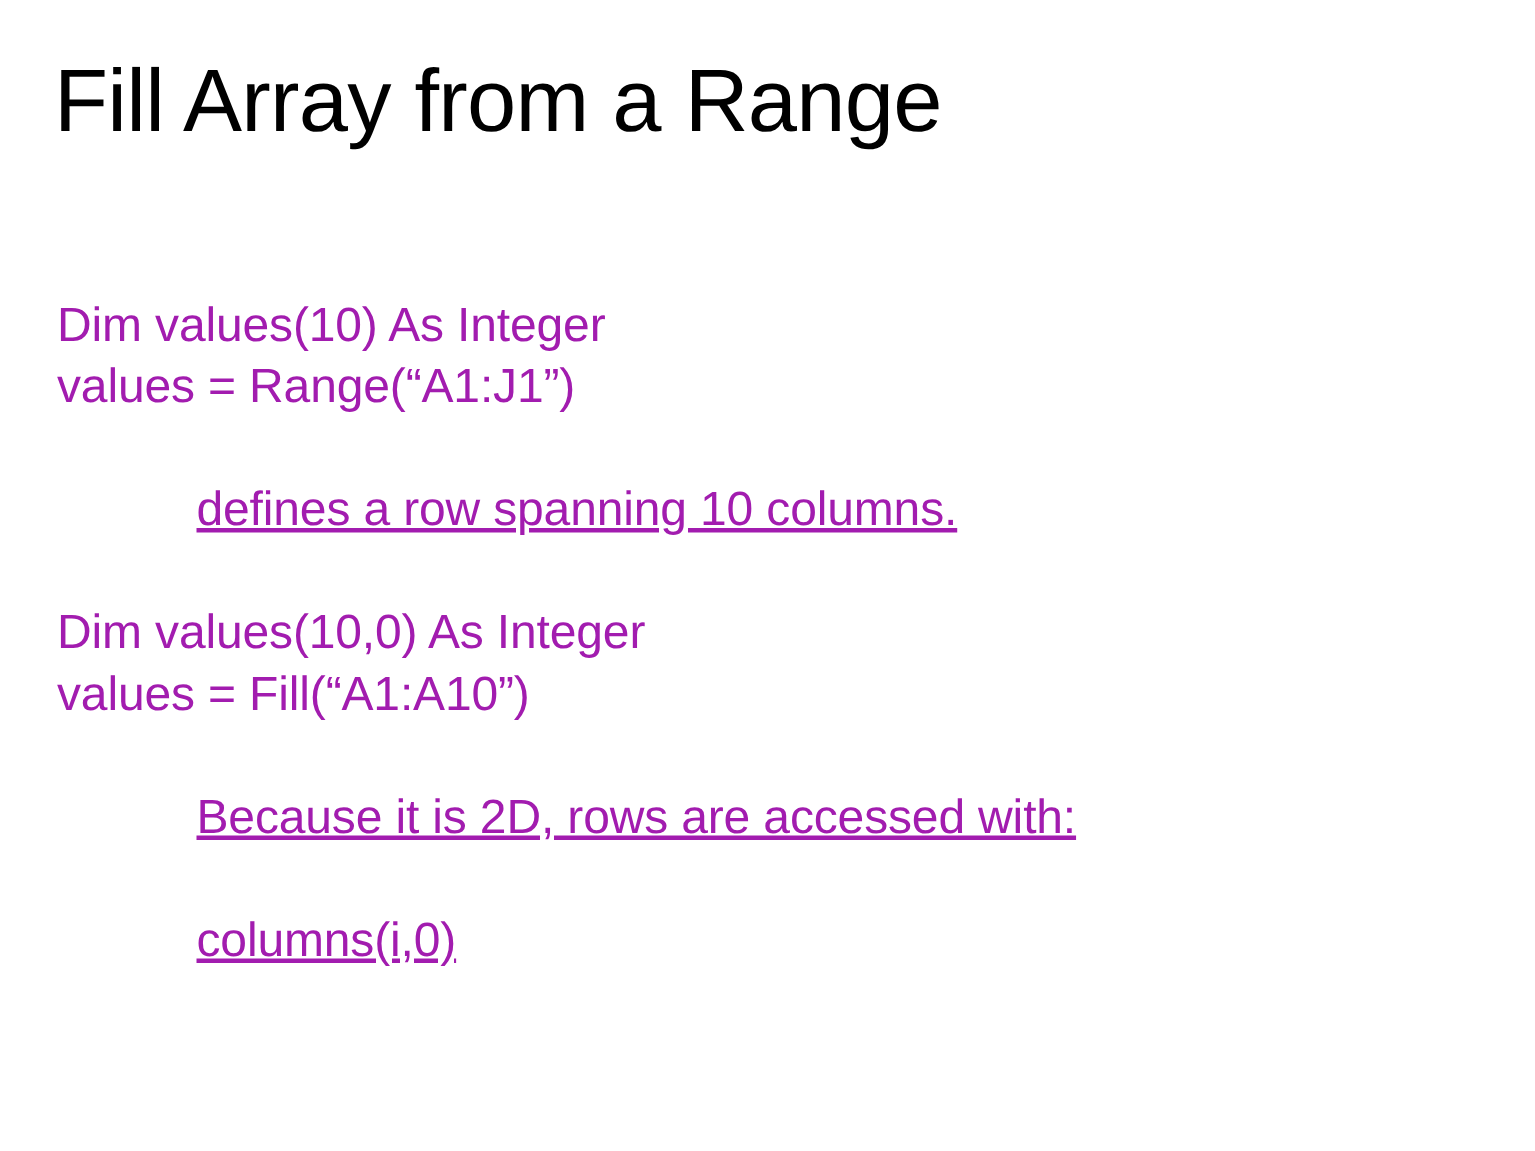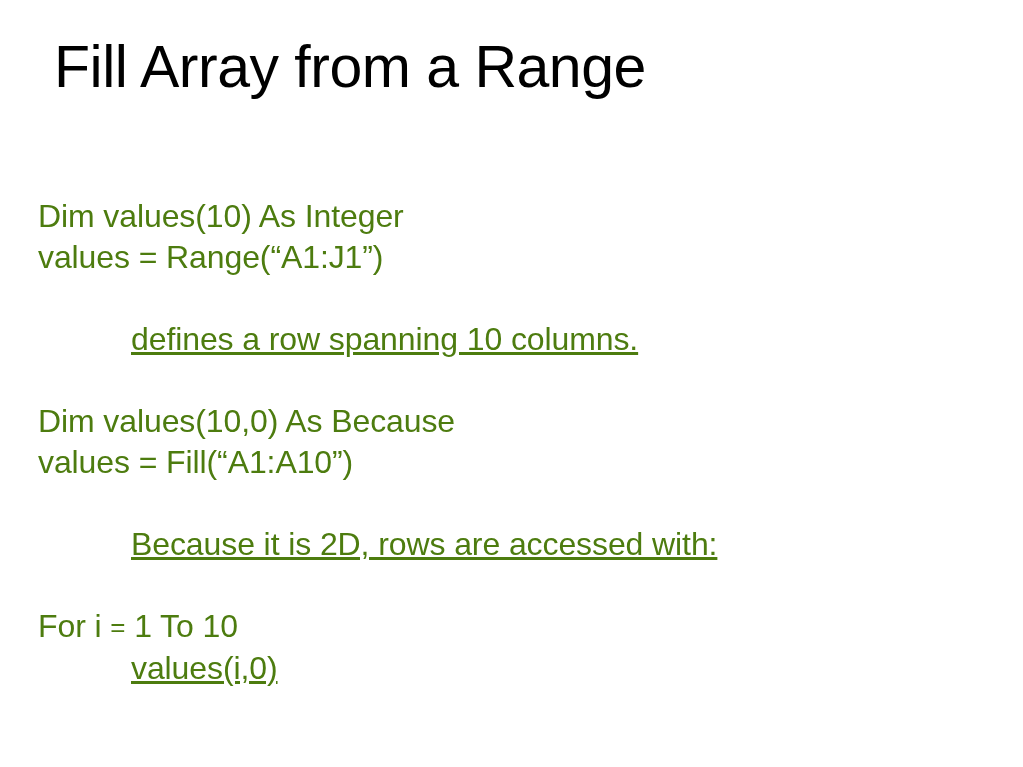--- a/index.html
+++ b/index.html
@@ -18,21 +18,21 @@
   .slide {
     position: relative;
     width: 1023px;
     height: 767px;
     background: #ffffff;
   }
 
   
   .slide-title {
     position: absolute;
-    left: 54px;
+    left: 36px;
     top: 38px;
     width: 940px;
     font-size: 59px;
     line-height: 1.0;
     font-weight: 400;
     letter-spacing: -0.5px;
     color: #000000;
     white-space: nowrap;
   }
 
@@ -41,21 +41,21 @@
     position: absolute;
     left: 38px;
     top: 196px;
     width: 950px;
   }
 
   .code-line {
     font-size: 32px;
     line-height: 41px;
     font-weight: 400;
-    color: #4d7c0f;
+    color: #a21caf;
     white-space: pre;
     letter-spacing: -0.1px;
   }
 
   .code-line.indent {
     padding-left: 93px;
     text-decoration: underline;
   }
 
   
@@ -81,30 +81,29 @@
     <div class="code-line">Dim values(10) As Integer</div>
 
     <div class="code-line">values = Range(“A1:J1”)</div>
 
     <div class="spacer"></div>
 
     <div class="code-line indent">defines a row spanning 10 columns.</div>
 
     <div class="spacer"></div>
 
-    <div class="code-line">Dim values(10,0) As Because</div>
+    <div class="code-line">Dim values(10,0) As Integer</div>
 
     <div class="code-line">values = Fill(“A1:A10”)</div>
 
     <div class="spacer"></div>
 
 
     <div class="code-line indent">Because it is 2D, rows are accessed with:</div>
 
     <div class="spacer"></div>
 
-    <div class="code-line">For i <span class="small-eq">=</span> 1 To 10</div>
 
-    <div class="code-line indent">values(i,0)</div>
+    <div class="code-line indent">columns(i,0)</div>
 
   </div>
 
 </div>
 
 </body></html>

